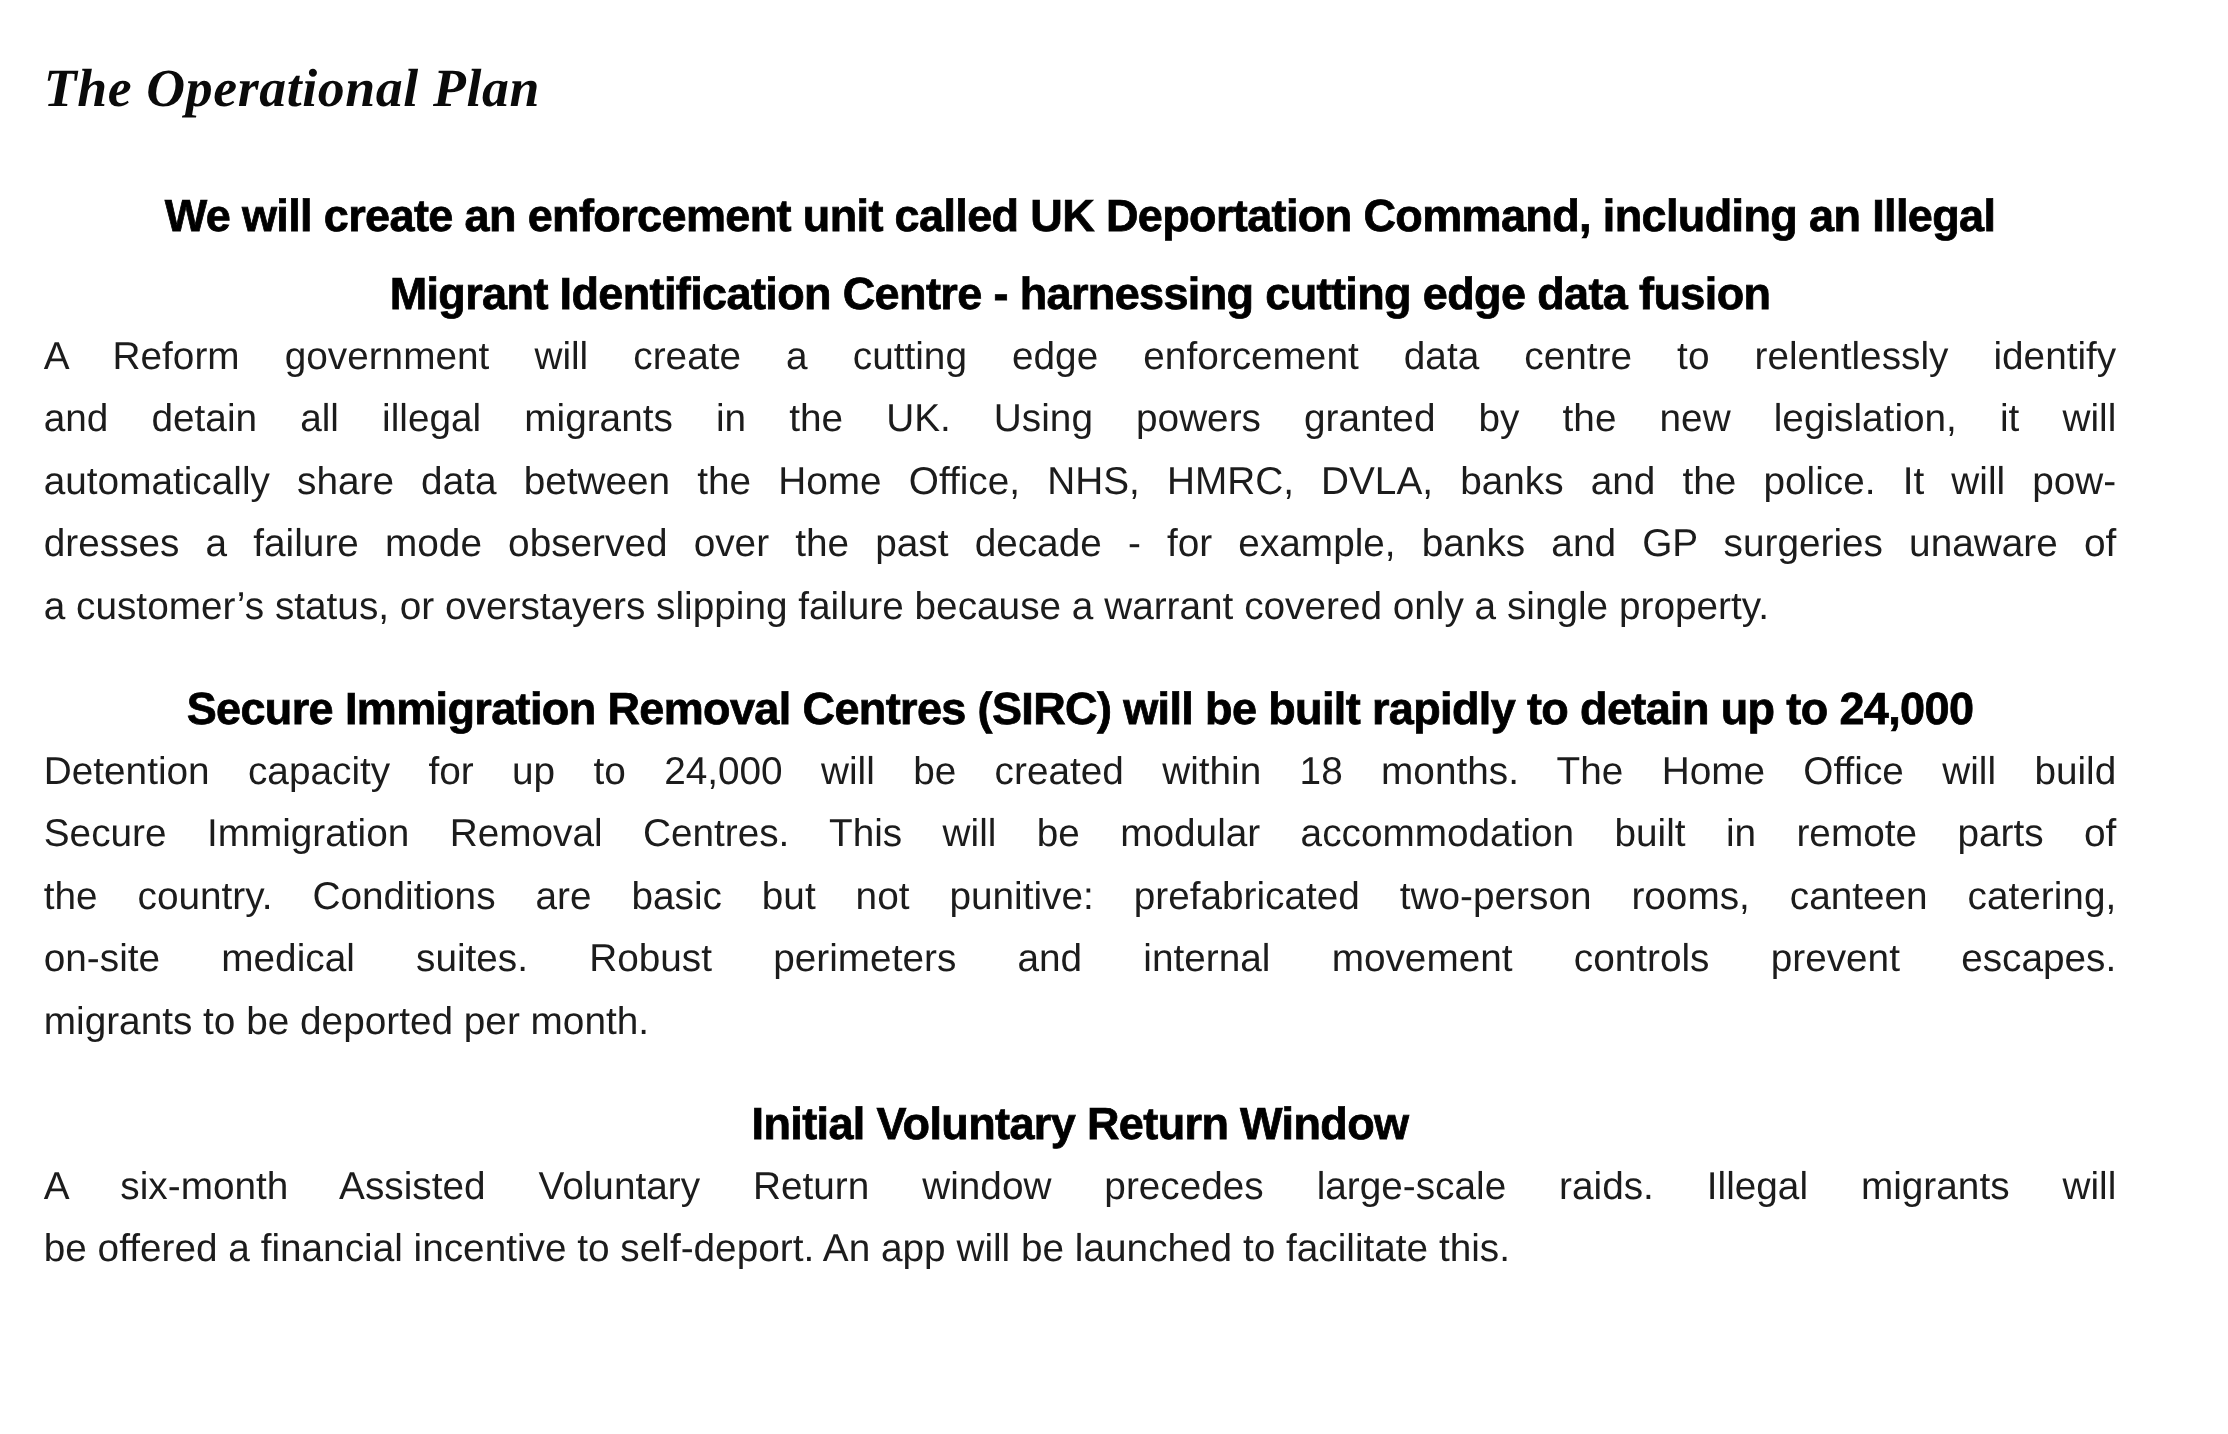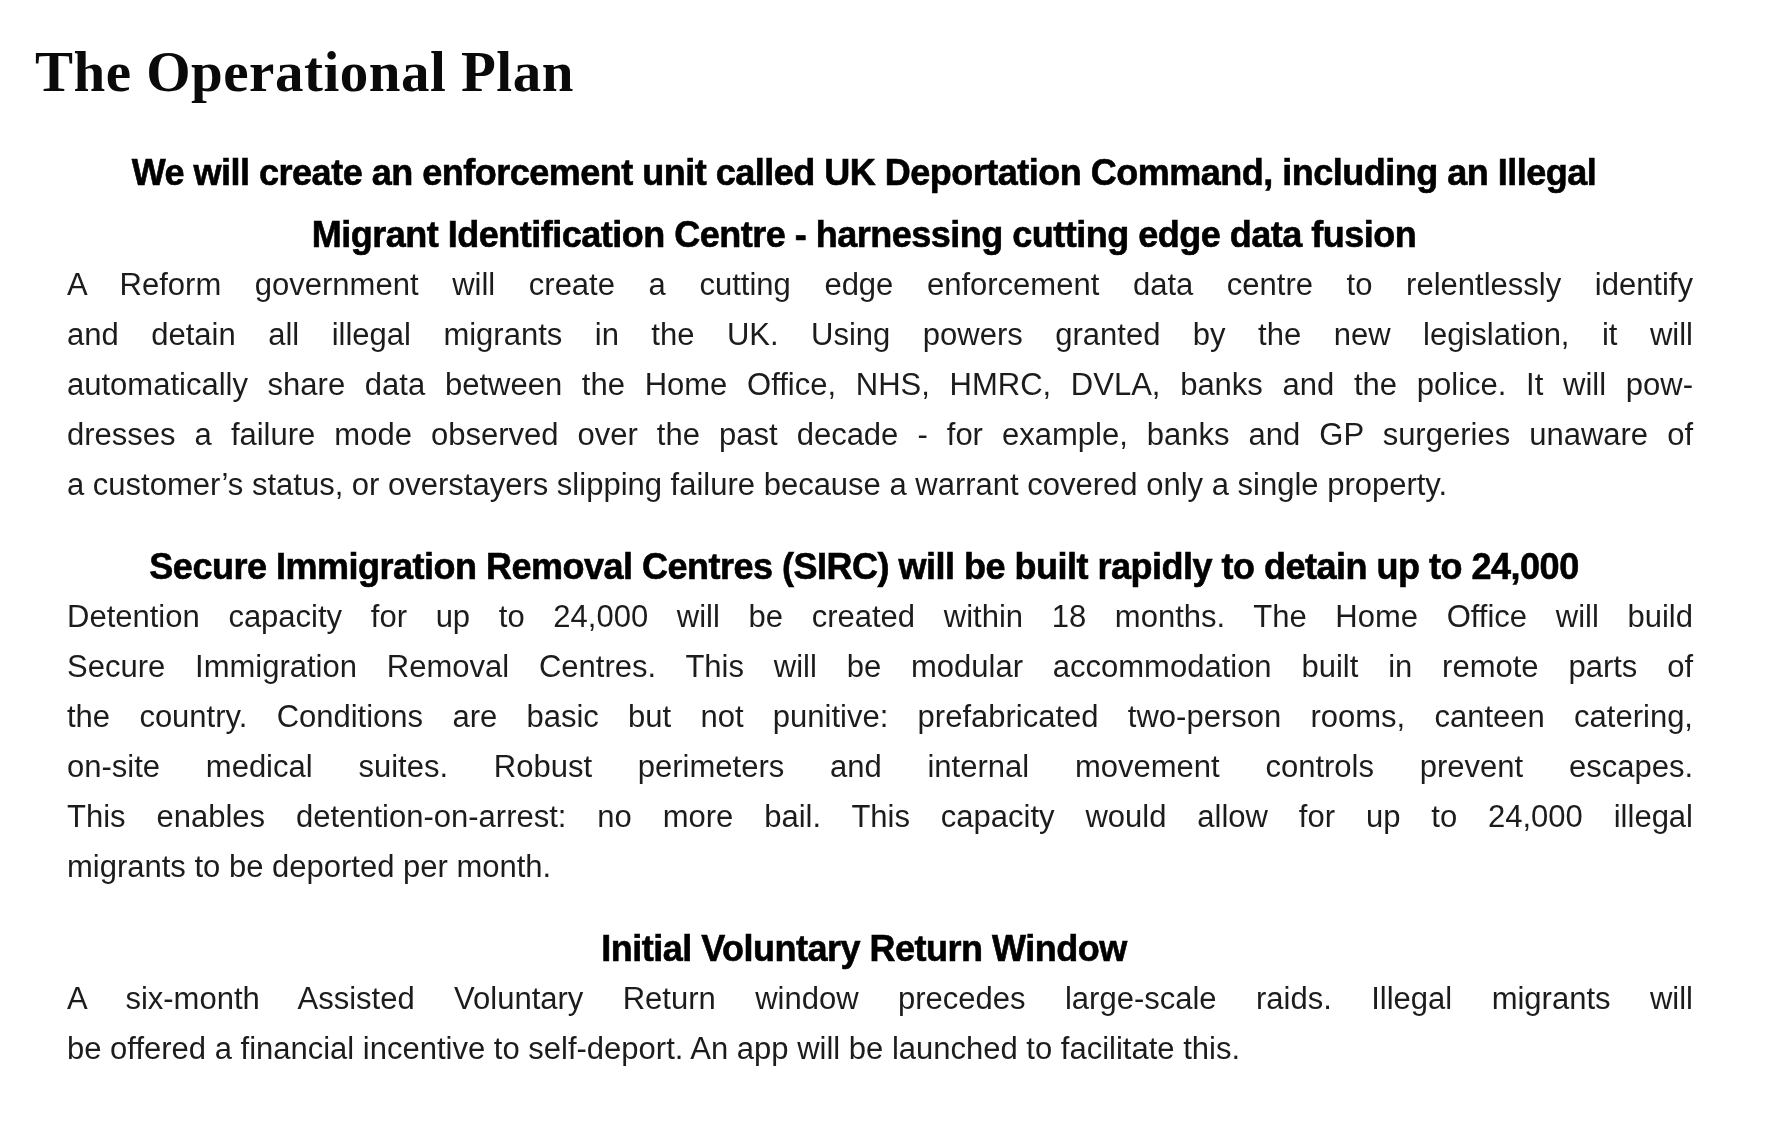--- a/index.html
+++ b/index.html
@@ -16,22 +16,23 @@
   }
   .page {
     box-sizing: border-box;
     width: 1782px;
     height: 1147px;
     padding: 42px 89px 0 35px;
     background: #ffffff;
   }
   .doc-title {
     font-family: "Liberation Serif", serif;
+    font-style: italic;
     font-weight: 700;
-    font-size: 57px;
+    font-size: 43px;
     line-height: 60px;
     letter-spacing: 0.5px;
     color: #0a0a0a;
     margin: 0 0 46px 0;
   }
   .section + .section {
     margin-top: 32px;
   }
   .section-heading {
     font-weight: 700;
@@ -44,21 +45,20 @@
   .section-body {
     font-size: 31px;
     line-height: 50px;
     font-weight: 400;
     color: #1c1c1c;
   }
   .jline {
     text-align: justify;
     text-align-last: justify;
     white-space: normal;
-    margin-left: 32px;
   }
   .jline.last {
     text-align-last: left;
   }
   .hline {
     text-align: center;
     white-space: nowrap;
     margin-top: 12px;
   }
 </style>
@@ -83,21 +83,20 @@
       </section>
       <section class="section">
         <div class="section-heading">
           <div class="hline">Secure Immigration Removal Centres (SIRC) will be built rapidly to detain up to 24,000</div>
         </div>
         <div class="section-body">
           <div class="jline">Detention capacity for up to 24,000 will be created within 18 months. The Home Office will build</div>
           <div class="jline">Secure Immigration Removal Centres. This will be modular accommodation built in remote parts of</div>
           <div class="jline">the country. Conditions are basic but not punitive: prefabricated two-person rooms, canteen catering,</div>
           <div class="jline">on-site medical suites. Robust perimeters and internal movement controls prevent escapes.</div>
-          <div class="jline">This enables detention-on-arrest: no more bail. This capacity would allow for up to 24,000 illegal</div>
           <div class="jline last">migrants to be deported per month.</div>
         </div>
       </section>
       <section class="section">
         <div class="section-heading">
           <div class="hline">Initial Voluntary Return Window</div>
         </div>
         <div class="section-body">
           <div class="jline">A six-month Assisted Voluntary Return window precedes large-scale raids. Illegal migrants will</div>
           <div class="jline last">be offered a financial incentive to self-deport. An app will be launched to facilitate this.</div>

